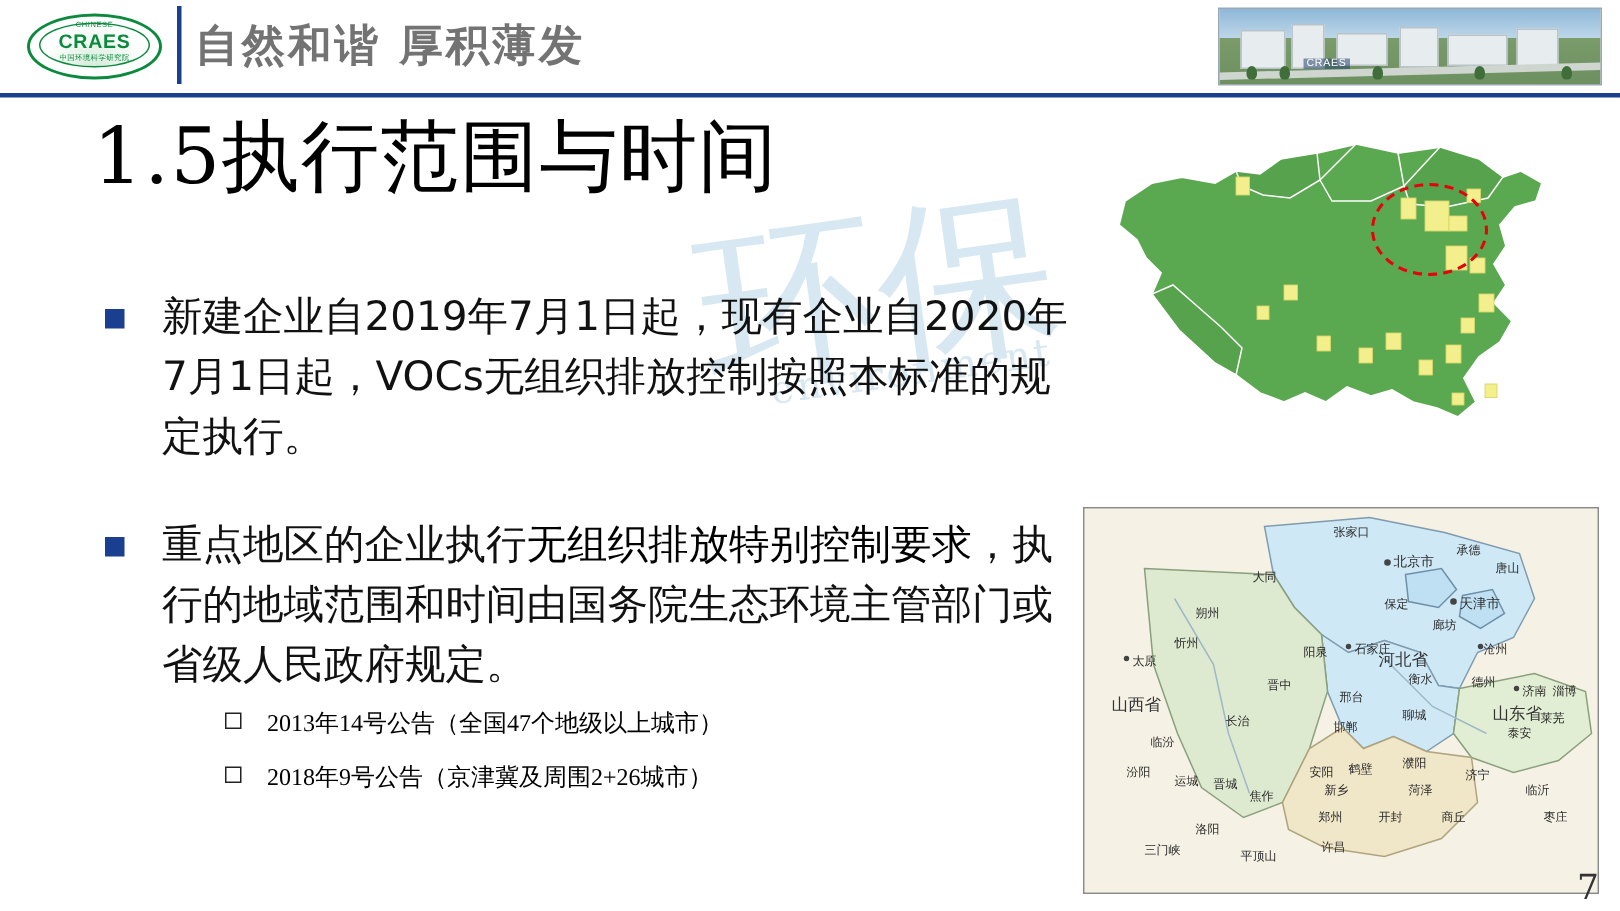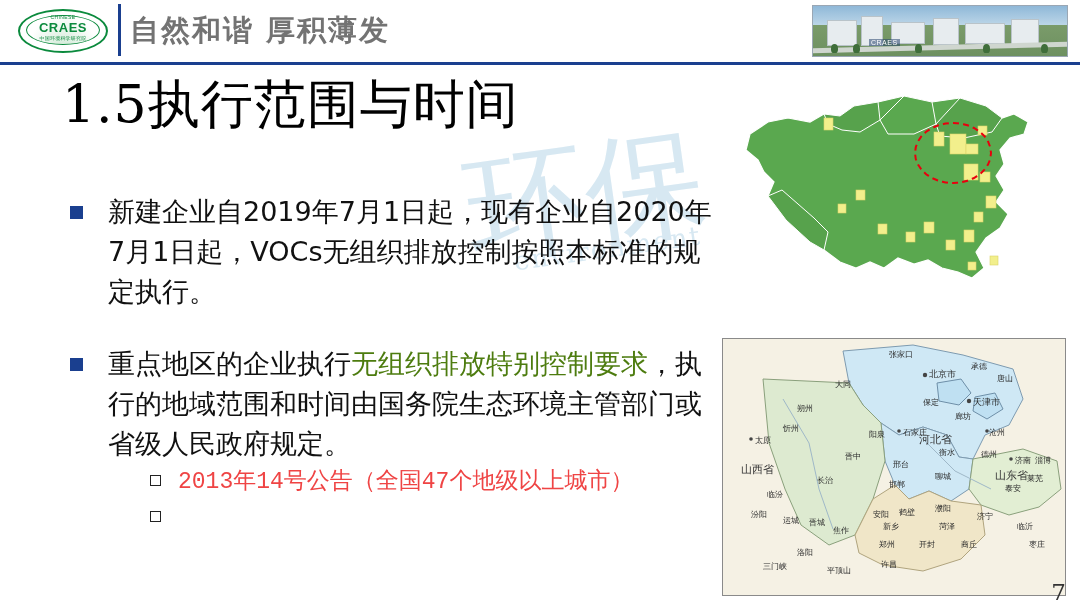--- a/index.html
+++ b/index.html
@@ -198,43 +198,43 @@
     background: #1a3f8f;
   }
   .bullet-text {
     font-size: 27px;
     line-height: 40px;
     color: #111111;
     font-family: "DejaVu Sans", sans-serif;
     letter-spacing: 0px;
   }
   .hl {
-    color: #4d7c0f;
+    color: #000000;
   }
   .sub-list {
     margin-top: 2px;
     padding-left: 40px;
   }
   .sub-row {
     position: relative;
     padding-left: 30px;
     margin-bottom: 3px;
   }
   .hollow-marker {
     position: absolute;
     left: 2px; top: 9px;
     width: 11px; height: 11px;
     border: 1.6px solid #222222;
     box-sizing: border-box;
   }
   .sub-text {
-    font-size: 23px;
+    font-size: 16px;
     line-height: 33px;
-    color: #ef4444;
-    font-family: Liberation Mono, monospace;
+    color: #000000;
+    font-family: Liberation Serif, serif;
   }
 
   
   .map-china {
     position: absolute;
     left: 728px; top: 72px;
     width: 338px; height: 235px;
     background: #ffffff;
     overflow: hidden;
   }
@@ -324,20 +324,21 @@
       <div class="bullet-text">
         <span>重点地区的企业执行</span><span class="hl">无组织排放特别控制要求</span><span>，执行的地域范围和时间由国务院生态环境主管部门或省级人民政府规定。</span>
       </div>
       <div class="sub-list">
         <div class="sub-row">
           <span class="hollow-marker"></span>
           <span class="sub-text">2013年14号公告（全国47个地级以上城市）</span>
         </div>
         <div class="sub-row">
           <span class="hollow-marker"></span>
+          <span class="sub-text">2018年9号公告（京津冀及周围2+26城市）</span>
         </div>
       </div>
     </div>
 
   </div>
 
   <div class="map-china">
     <svg width="338" height="235" viewBox="0 0 338 235" xmlns="http://www.w3.org/2000/svg">
       <path d="M30 88 L18 78 L22 62 L40 50 L60 46 L82 50 L96 42 L112 44 L126 34 L150 30 L176 24 L204 30 L232 26 L258 34 L274 46 L286 42 L300 50 L296 62 L282 66 L272 78 L276 92 L268 104 L276 118 L268 130 L280 142 L272 156 L258 166 L248 180 L256 196 L244 206 L230 200 L214 196 L200 188 L186 192 L170 186 L156 196 L142 190 L128 196 L112 190 L96 178 L82 170 L72 156 L58 148 L50 134 L40 124 L46 110 L36 100 Z" fill="#5aa84f" stroke="#ffffff" stroke-width="1.2"></path>
       <path d="M96 42 L112 44 L126 34 L150 30 L152 48 L132 60 L114 58 L100 52 Z" fill="#57a24c" stroke="#ffffff" stroke-width="1"></path>

